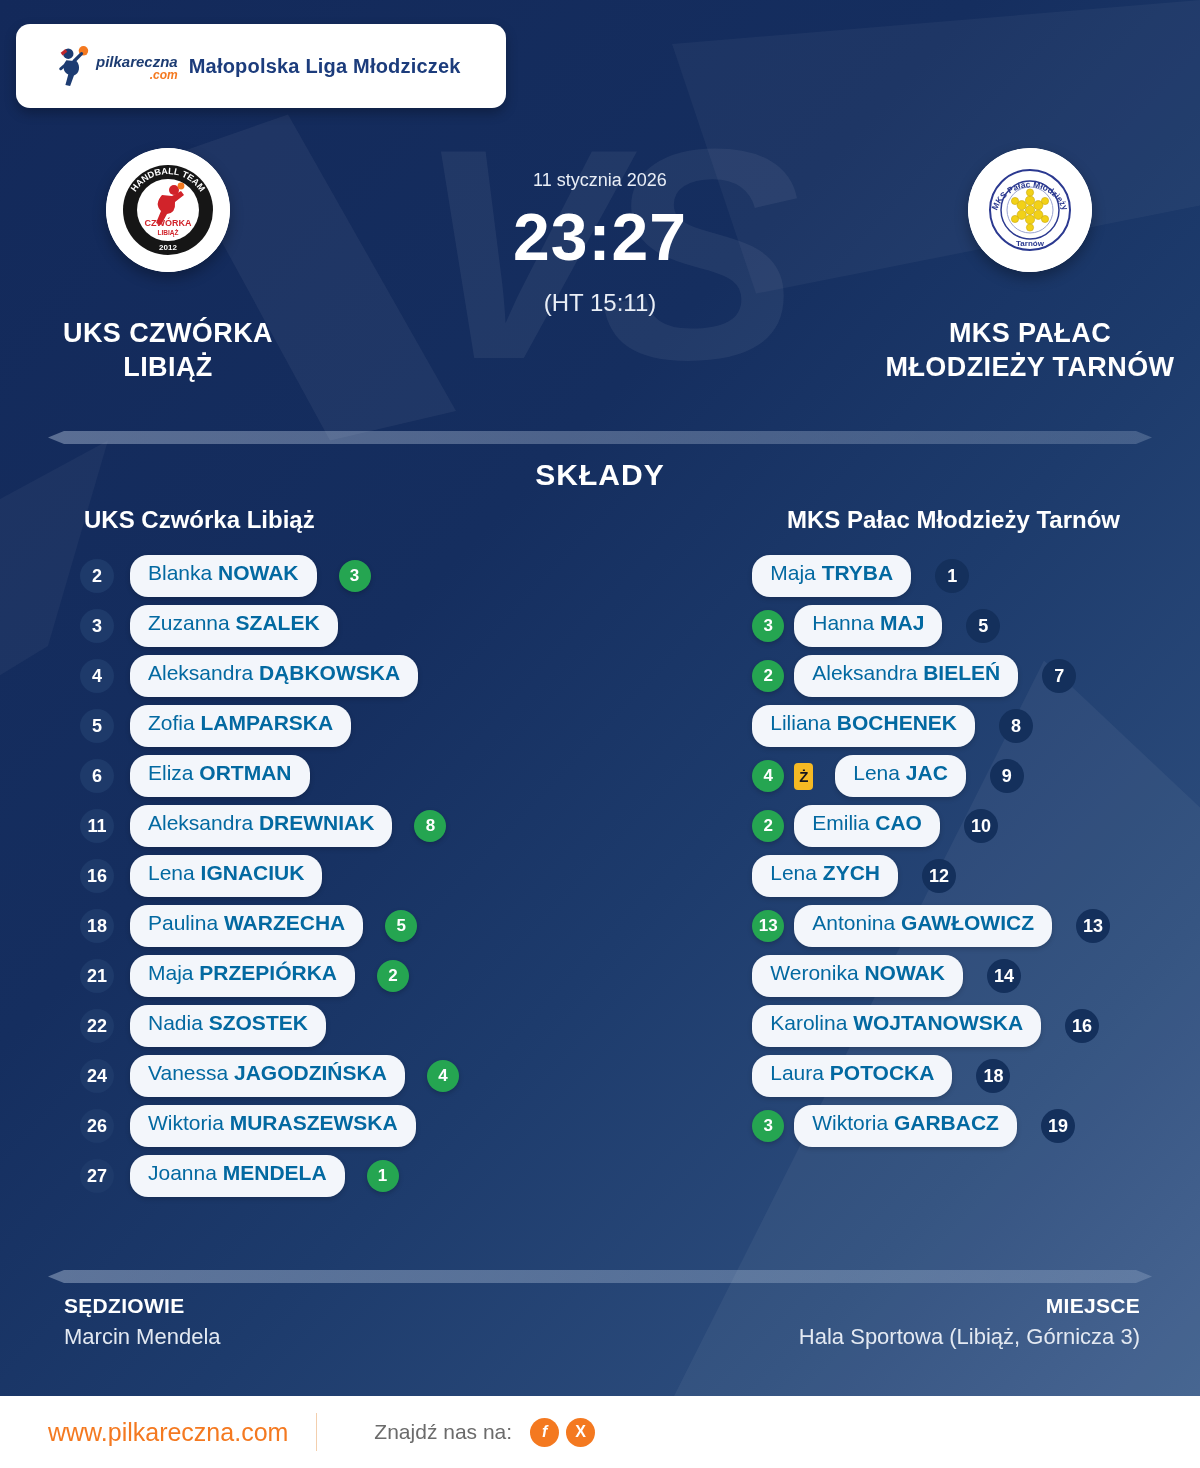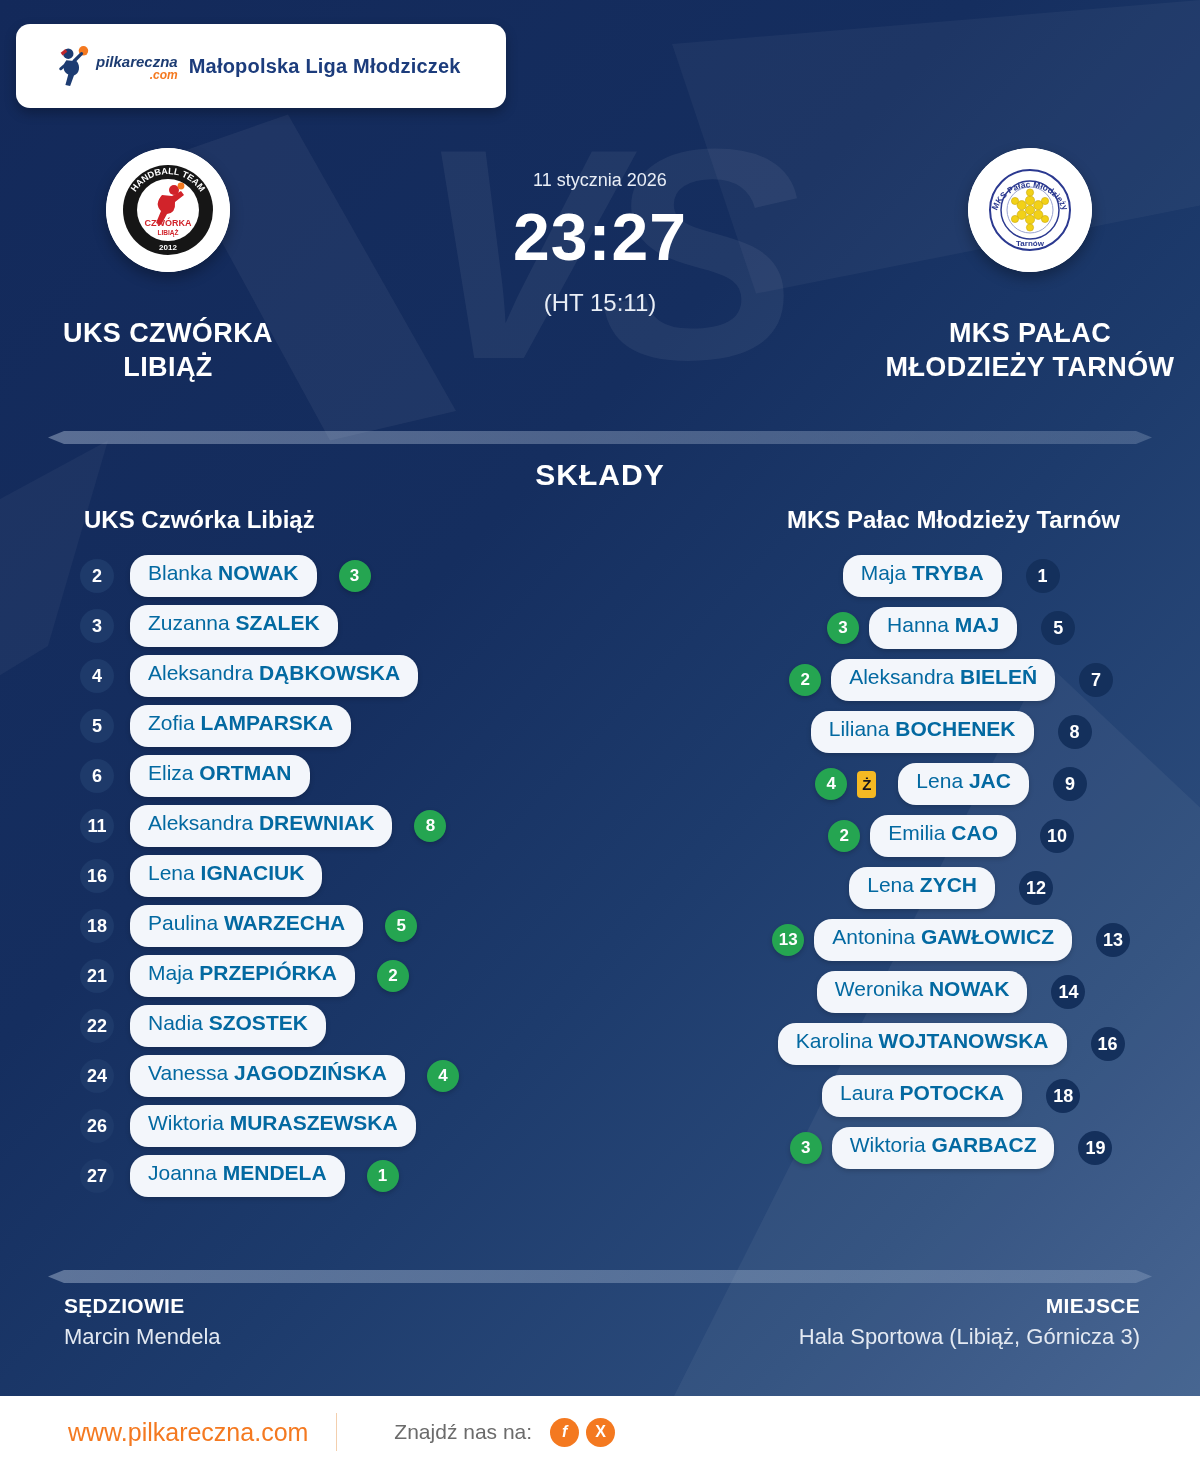--- a/index.html
+++ b/index.html
@@ -59,21 +59,21 @@
   .section-title{ position:absolute; top:458px; left:0; width:1200px; text-align:center;
     color:#fff; font-size:30px; font-weight:700; letter-spacing:1px; }
 
   .col-header{ position:absolute; top:506px; color:#fff; font-size:24px; font-weight:700; }
   .col-header.home{ left:84px; }
   .col-header.away{ right:80px; text-align:right; }
 
   
   .plist{ position:absolute; top:558px; display:flex; flex-direction:column; gap:14px; }
   .plist.home{ left:80px; align-items:flex-start; }
-  .plist.away{ right:70px; align-items:center;gap:16px; }
+  .plist.away{ right:90px; align-items:flex-start; }
   .prow{ display:flex; align-items:center; height:36px; }
   .num{ width:34px; height:34px; border-radius:50%; color:#fff; font-size:18px; font-weight:700;
     display:flex; align-items:center; justify-content:center; flex:0 0 34px; }
   .num.home{ background:#1e3a6a; }
   .num.away{ background:#14305c; }
   .pill{ background:#f3f6fb; border-radius:18px; height:42px; line-height:36px;
     padding:0 18px; font-size:21px; color:#0369a1; white-space:nowrap;
     box-shadow:0 2px 5px rgba(0,0,0,0.18); }
   .pill .ln{ font-weight:700; }
   .prow.home .pill{ margin-left:16px; }
@@ -90,21 +90,21 @@
   
   .info-label{ position:absolute; top:1294px; color:#fff; font-size:21px; font-weight:700; letter-spacing:0.3px; }
   .info-label.left{ left:64px; }
   .info-label.right{ right:60px; text-align:right; }
   .info-value{ position:absolute; top:1324px; color:#e3e9f2; font-size:22px; }
   .info-value.left{ left:64px; }
   .info-value.right{ right:60px; text-align:right; }
 
   
   .footer{ position:absolute; left:0; top:1396px; width:1200px; height:72px; background:#fff;
-    display:flex; align-items:center; padding-left:68px; }
+    display:flex; align-items:center; padding-left:48px; }
   .site-link{ color:#f47920; font-size:25px; text-decoration:none; }
   .footer-sep{ width:1px; height:38px; background:#f3cfae; margin:0 26px 0 28px; }
   .find-us{ color:#6b6b6b; font-size:21px;margin-left:31px; }
   .social{ display:flex; gap:7px; margin-left:18px; }
   .social-btn{ width:29px; height:29px; border-radius:50%; background:#f47920; color:#fff;
     display:flex; align-items:center; justify-content:center; font-size:16px; font-weight:700; cursor:pointer; }
   .social-btn.fb{ font-style:italic; }
 </style>
 </head>
 <body>

